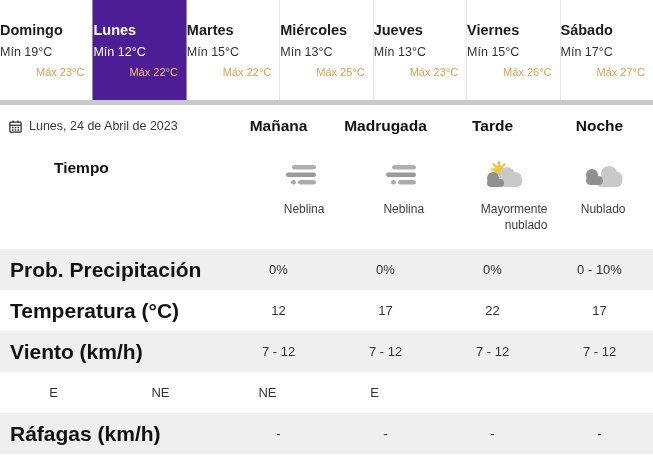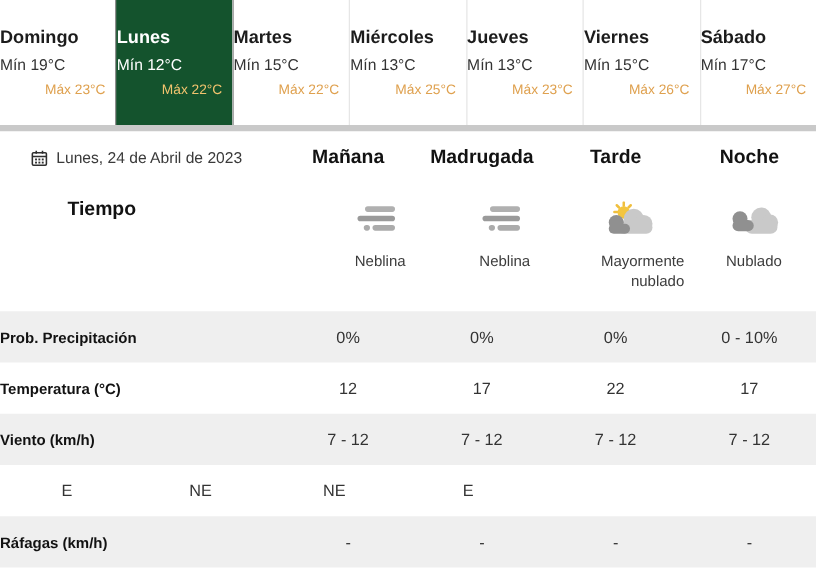--- a/index.html
+++ b/index.html
@@ -16,30 +16,30 @@
   .tab {
     flex:1 1 0; display:flex; flex-direction:column;
     align-items:flex-start; justify-content:center; gap:7px;
     border-left:1px solid #e6e6e6; cursor:pointer;
     background:#fff;
   }
   .tab:first-child { border-left:none; }
   .tab .day { font-weight:bold; font-size:14.5px; color:#1c1c1c; }
   .tab .min { font-size:12.5px; color:#333; }
   .tab .max { font-size:11px; color:#dfa14f;padding-left:36px; }
-  .tab.selected { background:#14532d; border-left-color:#8f8f8f; }
+  .tab.selected { background:#4c1d95; border-left-color:#8f8f8f; }
   .tab.selected + .tab { border-left-color:#8f8f8f; }
   .tab.selected .day, .tab.selected .min { color:#ffffff; }
   .tab.selected .max { color:#f1c36e; }
   .tabs-underline { height:5px; background:#c9c9c9; }
 
   
   .grid-header { display:flex; height:42px; align-items:center; }
   .date-cell {
-    width:225px; box-sizing:border-box; padding-left:24px;
+    width:225px; box-sizing:border-box; padding-left:8px;
     display:flex; align-items:center; gap:6px;
     font-size:12.5px; color:#3a3a3a;
   }
   .col-head {
     width:107px; text-align:center;
     font-weight:bold; font-size:15.5px; color:#121212;
   }
 
   .tiempo-row { display:flex; height:102px;padding-left:44px; }
   .tiempo-label {
@@ -51,22 +51,22 @@
     display:flex; flex-direction:column; align-items:center;
   }
   .tiempo-cell .wlabel {
     font-size:12px; color:#3c3c3c; text-align:right;
     margin-top:10px; line-height:1.35; max-width:88px;
   }
 
   .data-row { display:flex; height:41px; align-items:center; }
   .data-row.stripe { background:#efefef; }
   .row-label {
-    width:225px; box-sizing:border-box; 
-    font-weight:bold; font-size:12px; color:#121212;
+    width:225px; box-sizing:border-box; padding-left:10px;
+    font-weight:bold; font-size:21px; color:#121212;
   }
   .cell { width:107px; text-align:center; font-size:13px; color:#333; }
 
   .icon-wrap { height:30px; display:flex; align-items:center; justify-content:center; }
 </style>
 </head>
 <body>
 
 <div class="tabs">
   <div class="tab">

